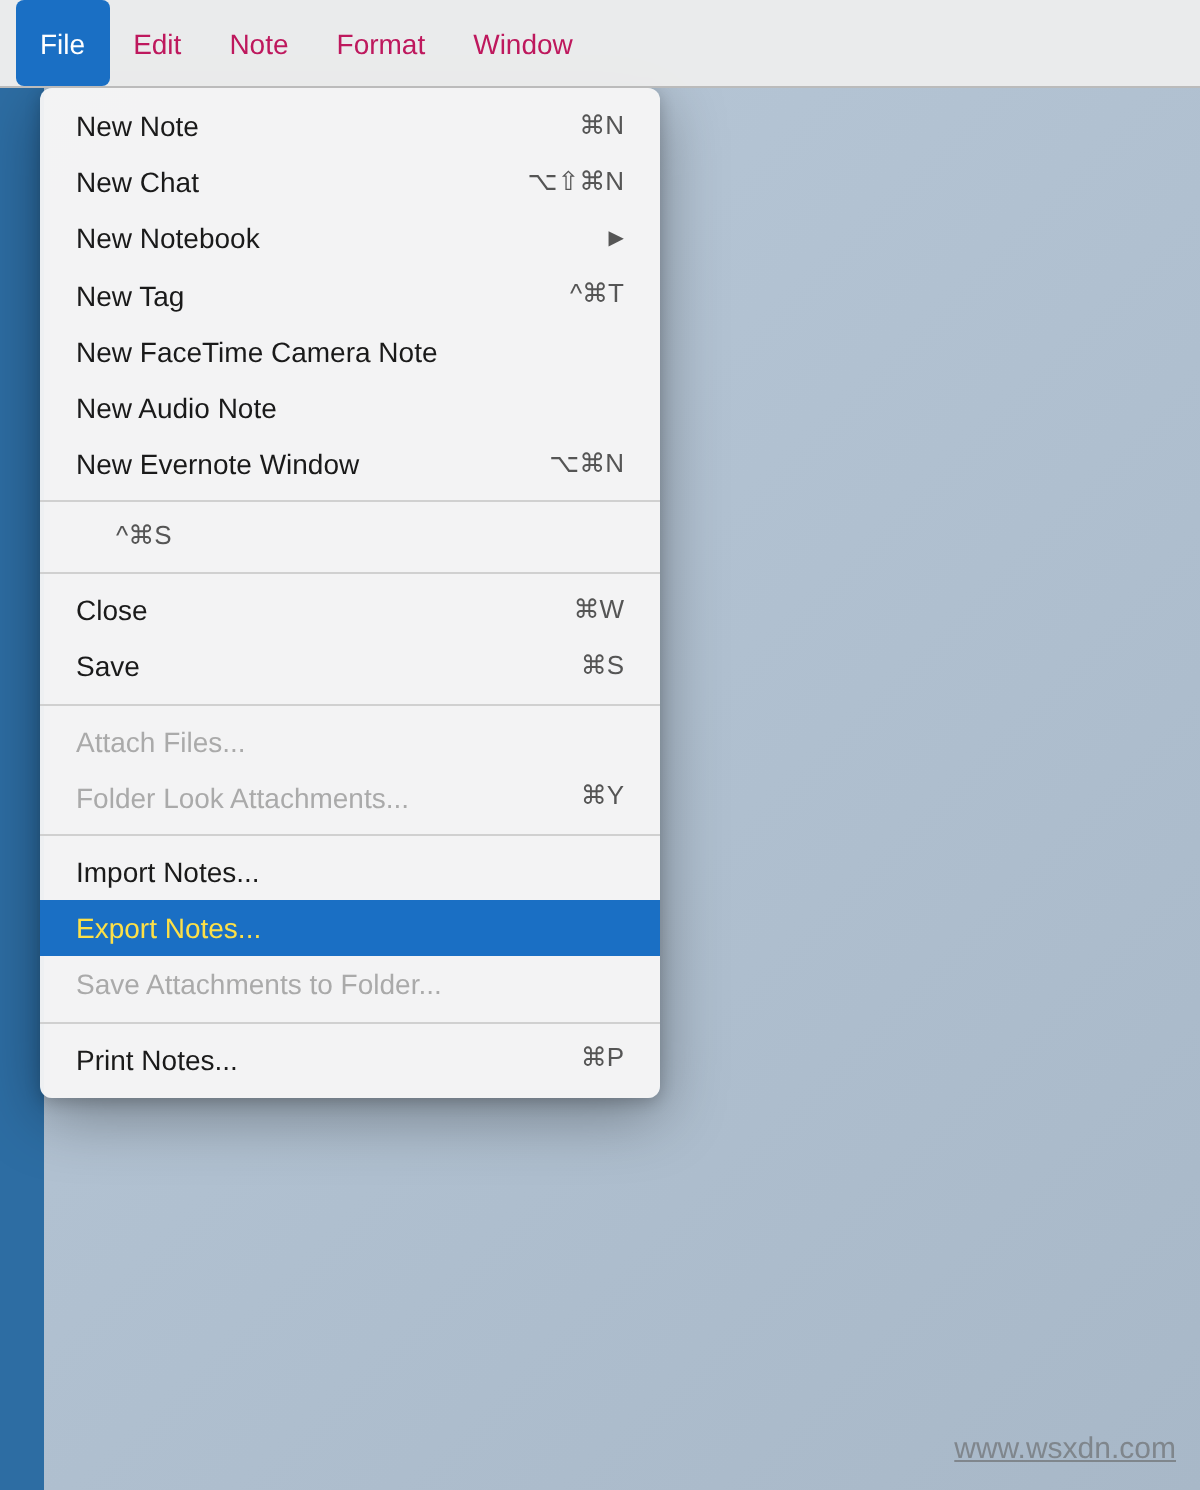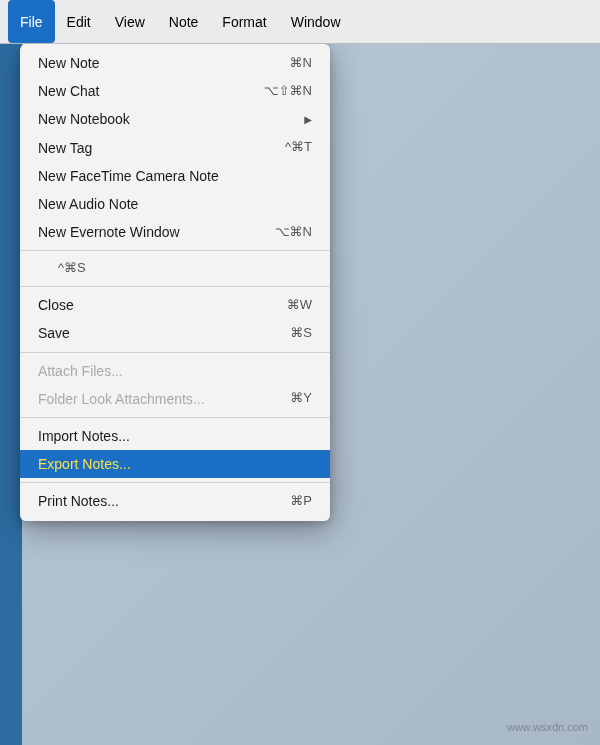--- a/index.html
+++ b/index.html
@@ -26,21 +26,21 @@
       border-bottom: 1px solid #bbb;
       padding: 0 8px;
       position: relative;
       z-index: 100;
     }
 
     .menubar-item {
       padding: 4px 12px;
       font-size: 14px;
       font-weight: 400;
-      color: #000000;
+      color: #be185d;
       cursor: pointer;
       border-radius: 4px;
       height: 100%;
       display: flex;
       align-items: center;
     }
 
     .menubar-item.active {
       background: #1a6fc4;
       color: #fff;
@@ -111,23 +111,24 @@
       height: 1px;
       background: #d0d0d0;
       margin: 4px 0;
     }
 
     
     .watermark {
       position: absolute;
       bottom: 12px;
       right: 12px;
-      font-size: 11px;
+      font-size: 15px;
       color: rgba(100,100,100,0.6);
       z-index: 10;
+      text-decoration: underline;
     }
 
     
     .bg-app {
       position: absolute;
       top: 44px;
       left: 0;
       right: 0;
       bottom: 0;
       background: linear-gradient(135deg, #b8c8d8 0%, #a8b8c8 100%);
@@ -149,23 +150,20 @@
 
 <div class="menubar">
 
   <div class="menubar-item active">
     <span>File</span>
   </div>
   <div class="menubar-item">
     <span>Edit</span>
   </div>
   <div class="menubar-item">
-    <span>View</span>
-  </div>
-  <div class="menubar-item">
     <span>Note</span>
   </div>
   <div class="menubar-item">
     <span>Format</span>
   </div>
   <div class="menubar-item">
     <span>Window</span>
   </div>
 </div>
 
@@ -240,20 +238,23 @@
     <div class="menu-separator"></div>
 
     <div class="menu-item">
       <span class="menu-item-label">Import Notes...</span>
     </div>
 
     <div class="menu-item highlighted">
       <span class="menu-item-label">Export Notes...</span>
     </div>
 
+    <div class="menu-item disabled">
+      <span class="menu-item-label">Save Attachments to Folder...</span>
+    </div>
 
     <div class="menu-separator"></div>
 
     <div class="menu-item">
       <span class="menu-item-label">Print Notes...</span>
       <span class="menu-item-shortcut">⌘P</span>
     </div>
 
   </div>
 </div>

